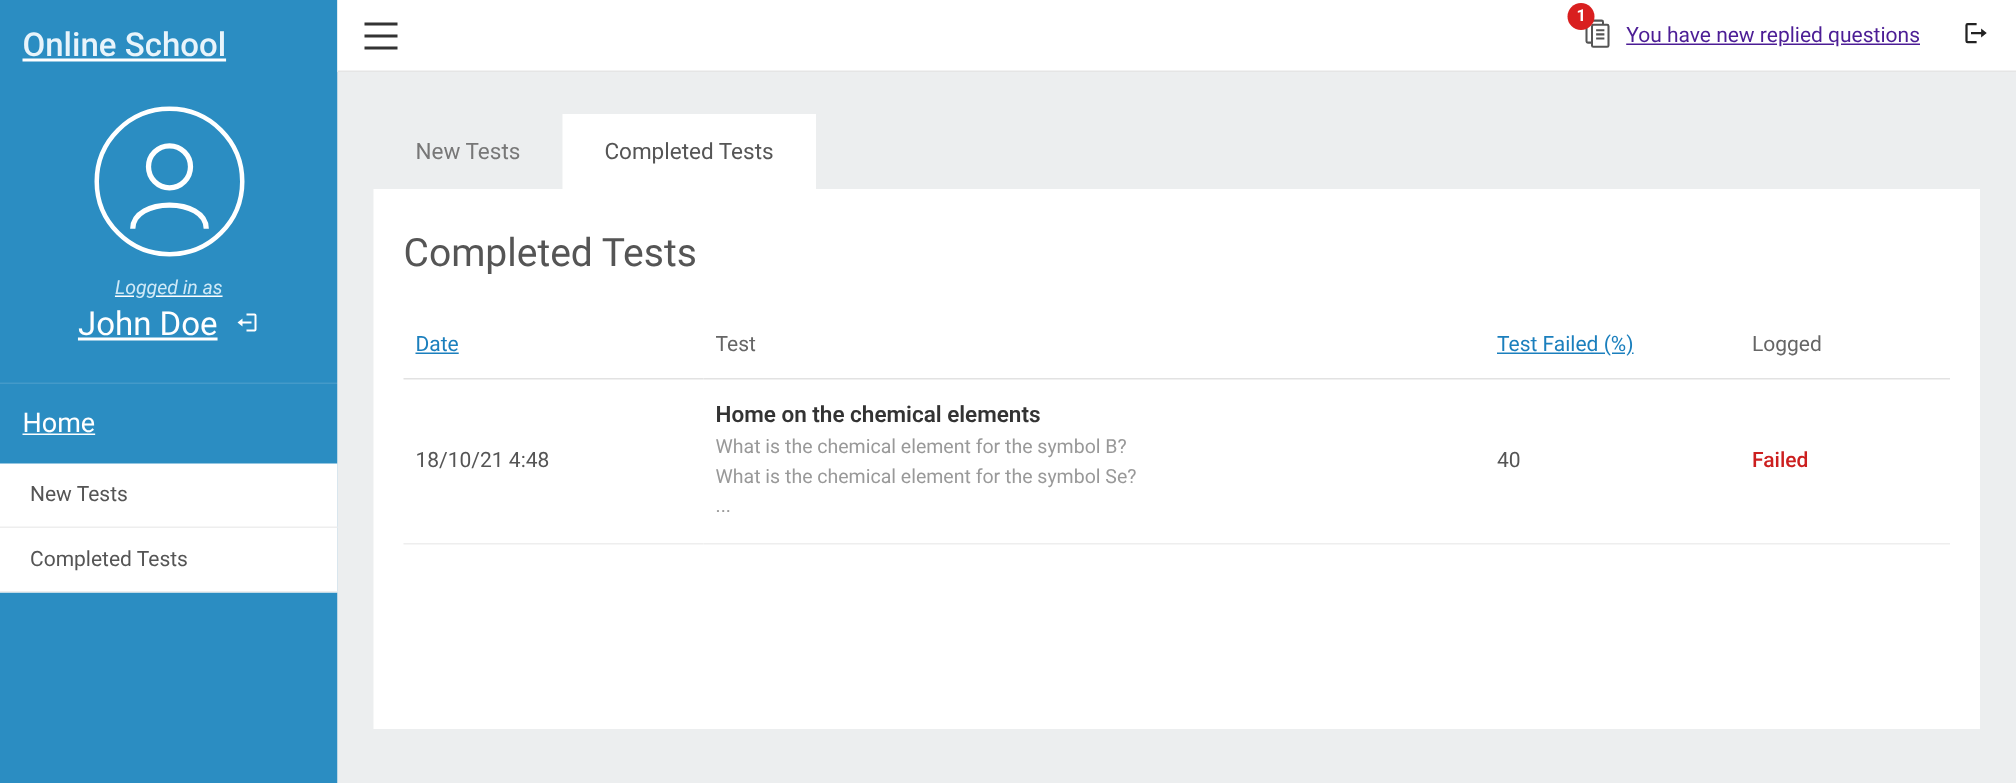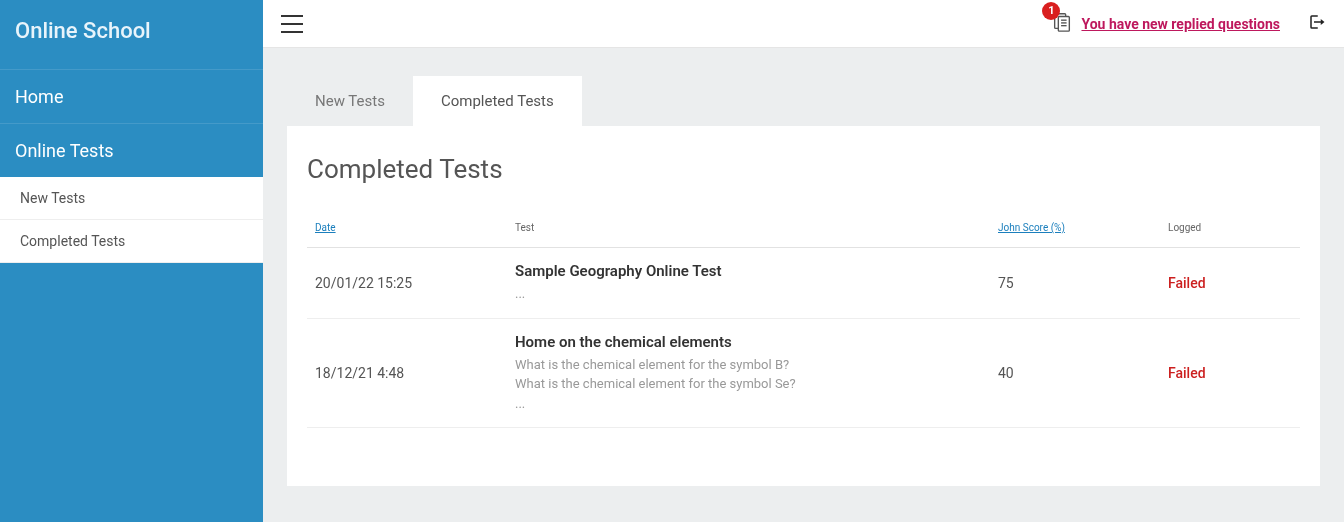--- a/index.html
+++ b/index.html
@@ -1,20 +1,20 @@
 <!DOCTYPE html>
 <html><head>
 <meta charset="utf-8">
 <style>
 * { box-sizing: border-box; margin: 0; padding: 0; }
 body { font-family: -apple-system, BlinkMacSystemFont, "Segoe UI", Roboto, Arial, sans-serif; background: #f0f0f0; width: 1344px; height: 522px; overflow: hidden; }
 .layout { display: flex; width: 100%; height: 100%; }
 
 
-.sidebar { width: 263px; background: #2b8dc2; color: #fff; display: flex; flex-direction: column; flex-shrink: 0; }
+.sidebar { width: 225px; background: #2b8dc2; color: #fff; display: flex; flex-direction: column; flex-shrink: 0; text-decoration: underline; }
 .brand { padding: 18px 15px; font-size: 22px; font-weight: 500; color: #e8f4fb; }
 .profile { display: flex; flex-direction: column; align-items: center; padding: 10px 0 18px; }
 .avatar-ring { width: 100px; height: 100px; border: 3px solid #fff; border-radius: 50%; display: flex; align-items: center; justify-content: center; }
 .avatar-ring svg { width: 70px; height: 70px; }
 .logged-in { font-style: italic; font-size: 13px; color: #cfe9f7; margin-top: 14px; }
 .username-row { display: flex; align-items: center; gap: 12px; margin-top: 4px; }
 .username { font-size: 22px; font-weight: 400; color: #fff; }
 .logout-mini svg { width: 16px; height: 16px; fill: #fff; }
 
 .nav { margin-top: 8px; }
@@ -26,55 +26,71 @@
 
 
 .main { flex: 1; display: flex; flex-direction: column; background: #eceeef; }
 .topbar { height: 48px; background: #fff; display: flex; align-items: center; padding: 0 18px; border-bottom: 1px solid #e5e5e5; }
 .hamburger { cursor: pointer; width: 22px; height: 18px; display: flex; flex-direction: column; justify-content: space-between; }
 .hamburger span { height: 2px; background: #333; display: block; }
 .topbar-spacer { flex: 1; }
 .notif { display: flex; align-items: center; gap: 8px; position: relative; cursor: pointer; }
 .notif-badge { position: absolute; top: -9px; left: -9px; background: #d91f1f; color: #fff; font-size: 11px; width: 18px; height: 18px; border-radius: 50%; display: flex; align-items: center; justify-content: center; font-weight: bold; }
 .notif-icon svg { width: 22px; height: 22px; }
-.notif-link { color: #be185d; font-size: 14px; text-decoration: underline; font-weight: bold; }
+.notif-link { color: #4c1d95; font-size: 14px; text-decoration: underline; }
 .logout-top { margin-left: 28px; cursor: pointer; }
 .logout-top svg { width: 18px; height: 18px; }
 
 .content { padding: 28px 24px; flex: 1; overflow: auto; }
 .tabs { display: flex; gap: 0; }
 .tab { padding: 16px 28px; font-size: 15px; color: #777; cursor: pointer; background: transparent; }
 .tab.active { background: #fff; color: #555; }
 
 .panel { background: #fff; padding: 28px 20px 40px; min-height: 360px; }
 .panel-title { font-size: 26px; font-weight: 400; color: #555; margin-bottom: 28px; }
 
 table { width: 100%; border-collapse: collapse; }
-thead th { text-align: left; font-weight: 400; font-size: 10px; color: #666; padding: 10px 8px 14px; border-bottom: 1px solid #e2e2e2; }
+thead th { text-align: left; font-weight: 400; font-size: 14px; color: #666; padding: 10px 8px 14px; border-bottom: 1px solid #e2e2e2; }
 thead th.sortable a { color: #1b7fbd; text-decoration: underline; cursor: pointer; }
 tbody tr { border-bottom: 1px solid #eee; }
 tbody td { padding: 14px 8px; font-size: 14px; color: #555; vertical-align: middle; }
 .test-name { font-weight: 600; color: #333; font-size: 15px; }
 .test-desc { color: #999; font-size: 13px; margin-top: 4px; line-height: 1.5; }
 .result-failed { color: #cc1f1f; font-weight: 500; }
 
 .col-date { width: 200px; }
 .col-score { width: 170px; }
 .col-result { width: 140px; }
 </style>
 </head>
 <body>
 
 <div class="layout">
 
   <aside class="sidebar">
     <div class="brand">Online School</div>
+    <div class="profile">
+      <div class="avatar-ring">
+        <svg viewBox="0 0 100 100" fill="none" stroke="#fff" stroke-width="5">
+          <circle cx="50" cy="36" r="20"></circle>
+          <path d="M15 95 C15 65 85 65 85 95"></path>
+        </svg>
+      </div>
+      <div class="logged-in">Logged in as</div>
+      <div class="username-row">
+        <span class="username">John Doe</span>
+        <span class="logout-mini">
+          <svg viewBox="0 0 24 24">
+              <path fill="#fff" d="M16 13v-2H7V8l-5 4 5 4v-3h9zm3-10H11v2h8v14h-8v2h8a2 2 0 0 0 2-2V5a2 2 0 0 0-2-2z"></path>
+            </svg>
+        </span>
+      </div>
+    </div>
     <nav class="nav">
       <div class="nav-item">Home</div>
-      <div class="nav-item active">Online Tests</div>
       <div class="subnav">
         <div class="subnav-item">New Tests</div>
         <div class="subnav-item">Completed Tests</div>
       </div>
     </nav>
   </aside>
 
   <div class="main">
     <div class="topbar">
       <div class="hamburger">
@@ -109,36 +125,27 @@
         <div class="tab active">Completed Tests</div>
       </div>
 
       <div class="panel">
         <h2 class="panel-title">Completed Tests</h2>
         <table>
           <thead>
             <tr>
               <th class="col-date sortable"><a>Date</a></th>
               <th>Test</th>
-              <th class="col-score sortable"><a>John Score (%)</a></th>
+              <th class="col-score sortable"><a>Test Failed (%)</a></th>
               <th class="col-result">Logged</th>
             </tr>
           </thead>
           <tbody id="rows-body">
               <tr>
-                <td>20/01/22 15:25</td>
-                <td>
-                  <div class="test-name">Sample Geography Online Test</div>
-                  <div class="test-desc">...</div>
-                </td>
-                <td>75</td>
-                <td class="result-failed">Failed</td>
-              </tr>
-              <tr>
-                <td>18/12/21 4:48</td>
+                <td>18/10/21 4:48</td>
                 <td>
                   <div class="test-name">Home on the chemical elements</div>
                   <div class="test-desc">What is the chemical element for the symbol B?<br>What is the chemical element for the symbol Se?<br>...</div>
                 </td>
                 <td>40</td>
                 <td class="result-failed">Failed</td>
               </tr>
             </tbody>
         </table>
       </div>

